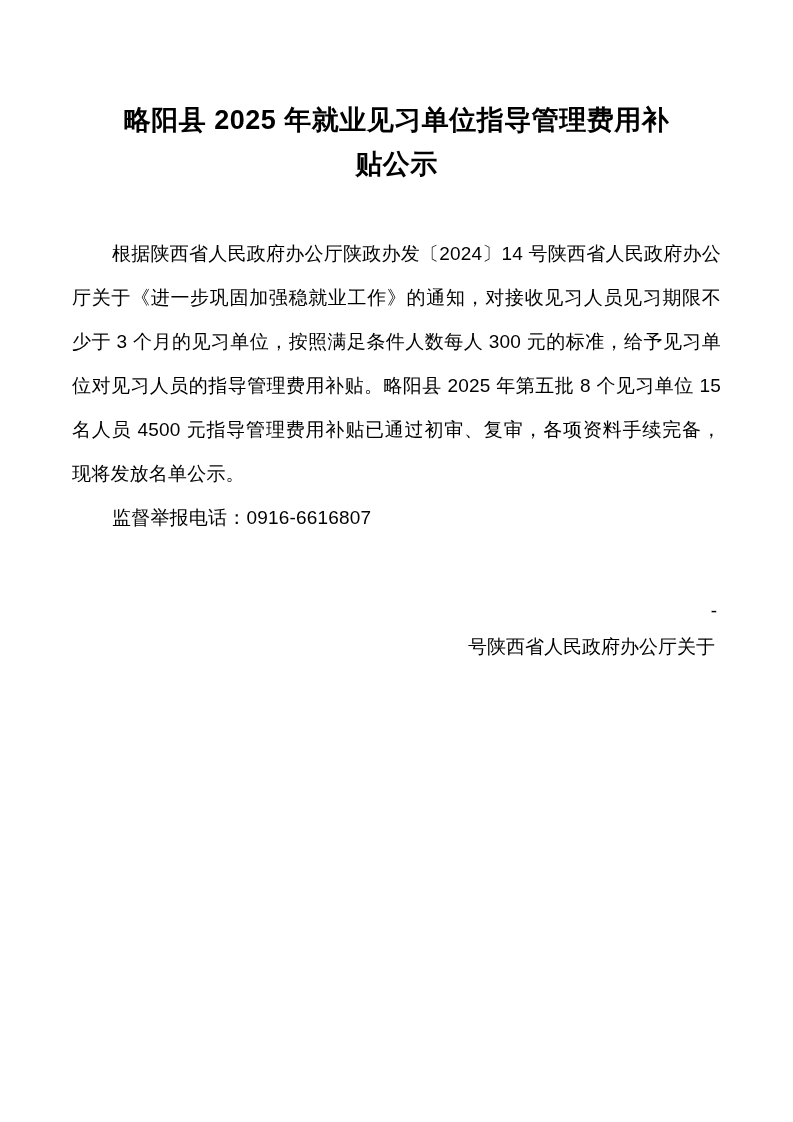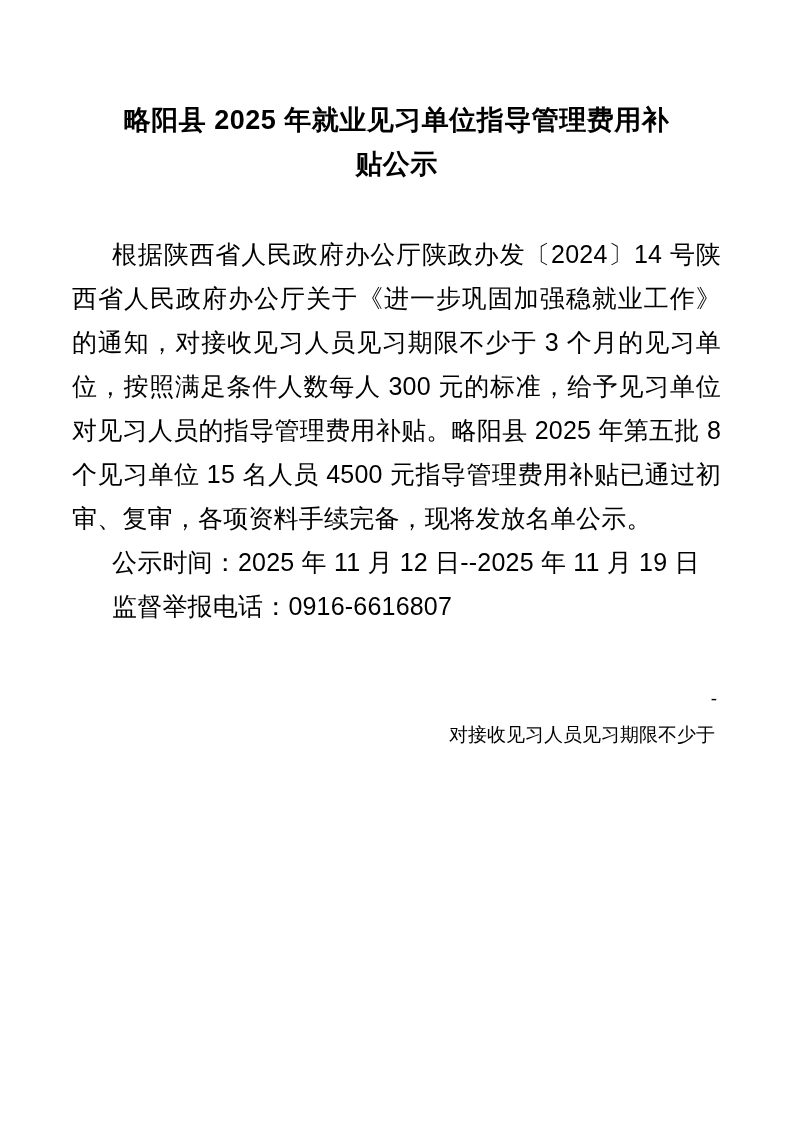--- a/index.html
+++ b/index.html
@@ -30,21 +30,21 @@
     text-align: center;
     letter-spacing: 0.5px;
     margin: 0 40px;
     padding-top: 8px;
   }
   .body-block {
     margin-top: 46px;
   }
   .para {
     font-family: "Liberation Sans", "DejaVu Sans", sans-serif;
-    font-size: 25px;
+    font-size: 19px;
     line-height: 44px;
     text-align: justify;
     text-justify: inter-ideograph;
     margin: 0;
     letter-spacing: 0.2px;
   }
   .indent {
     text-indent: 40px;
   }
   .sign-block {
@@ -70,22 +70,21 @@
 </style>
 </head>
 <body>
 
 <div class="page">
 
   <h1 class="doc-title">略阳县 2025 年就业见习单位指导管理费用补贴公示</h1>
 
   <div class="body-block">
     <p class="para indent">根据陕西省人民政府办公厅陕政办发〔2024〕14 号陕西省人民政府办公厅关于《进一步巩固加强稳就业工作》的通知，对接收见习人员见习期限不少于 3 个月的见习单位，按照满足条件人数每人 300 元的标准，给予见习单位对见习人员的指导管理费用补贴。略阳县 2025 年第五批 8 个见习单位 15 名人员 4500 元指导管理费用补贴已通过初审、复审，各项资料手续完备，现将发放名单公示。</p>
-    <p class="para indent">公示时间：2025 年 11 月 12 日--2025 年 11 月 19 日</p>
     <p class="para indent">监督举报电话：0916-6616807</p>
   </div>
 
   <div class="sign-block">
     <div class="sign-dash">-</div>
-    <div class="sign-org">对接收见习人员见习期限不少于</div>
+    <div class="sign-org">号陕西省人民政府办公厅关于</div>
   </div>
 
 </div>
 
 </body></html>

